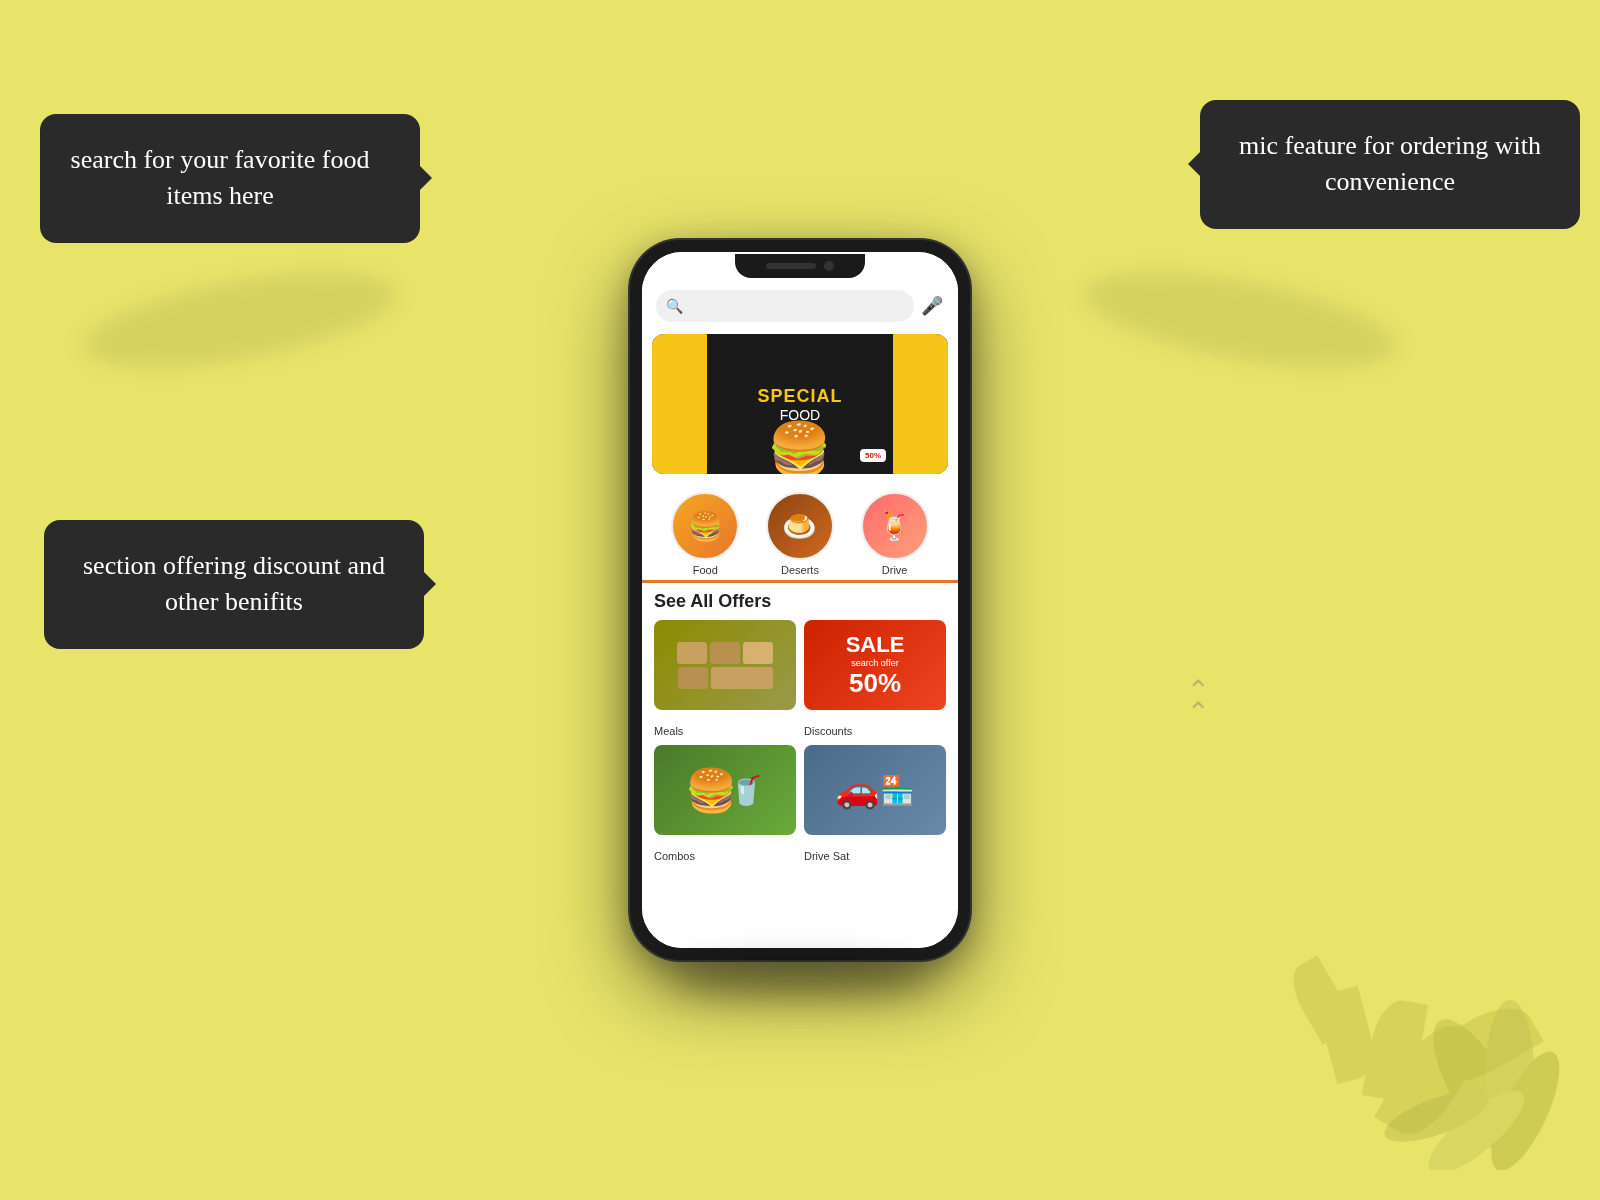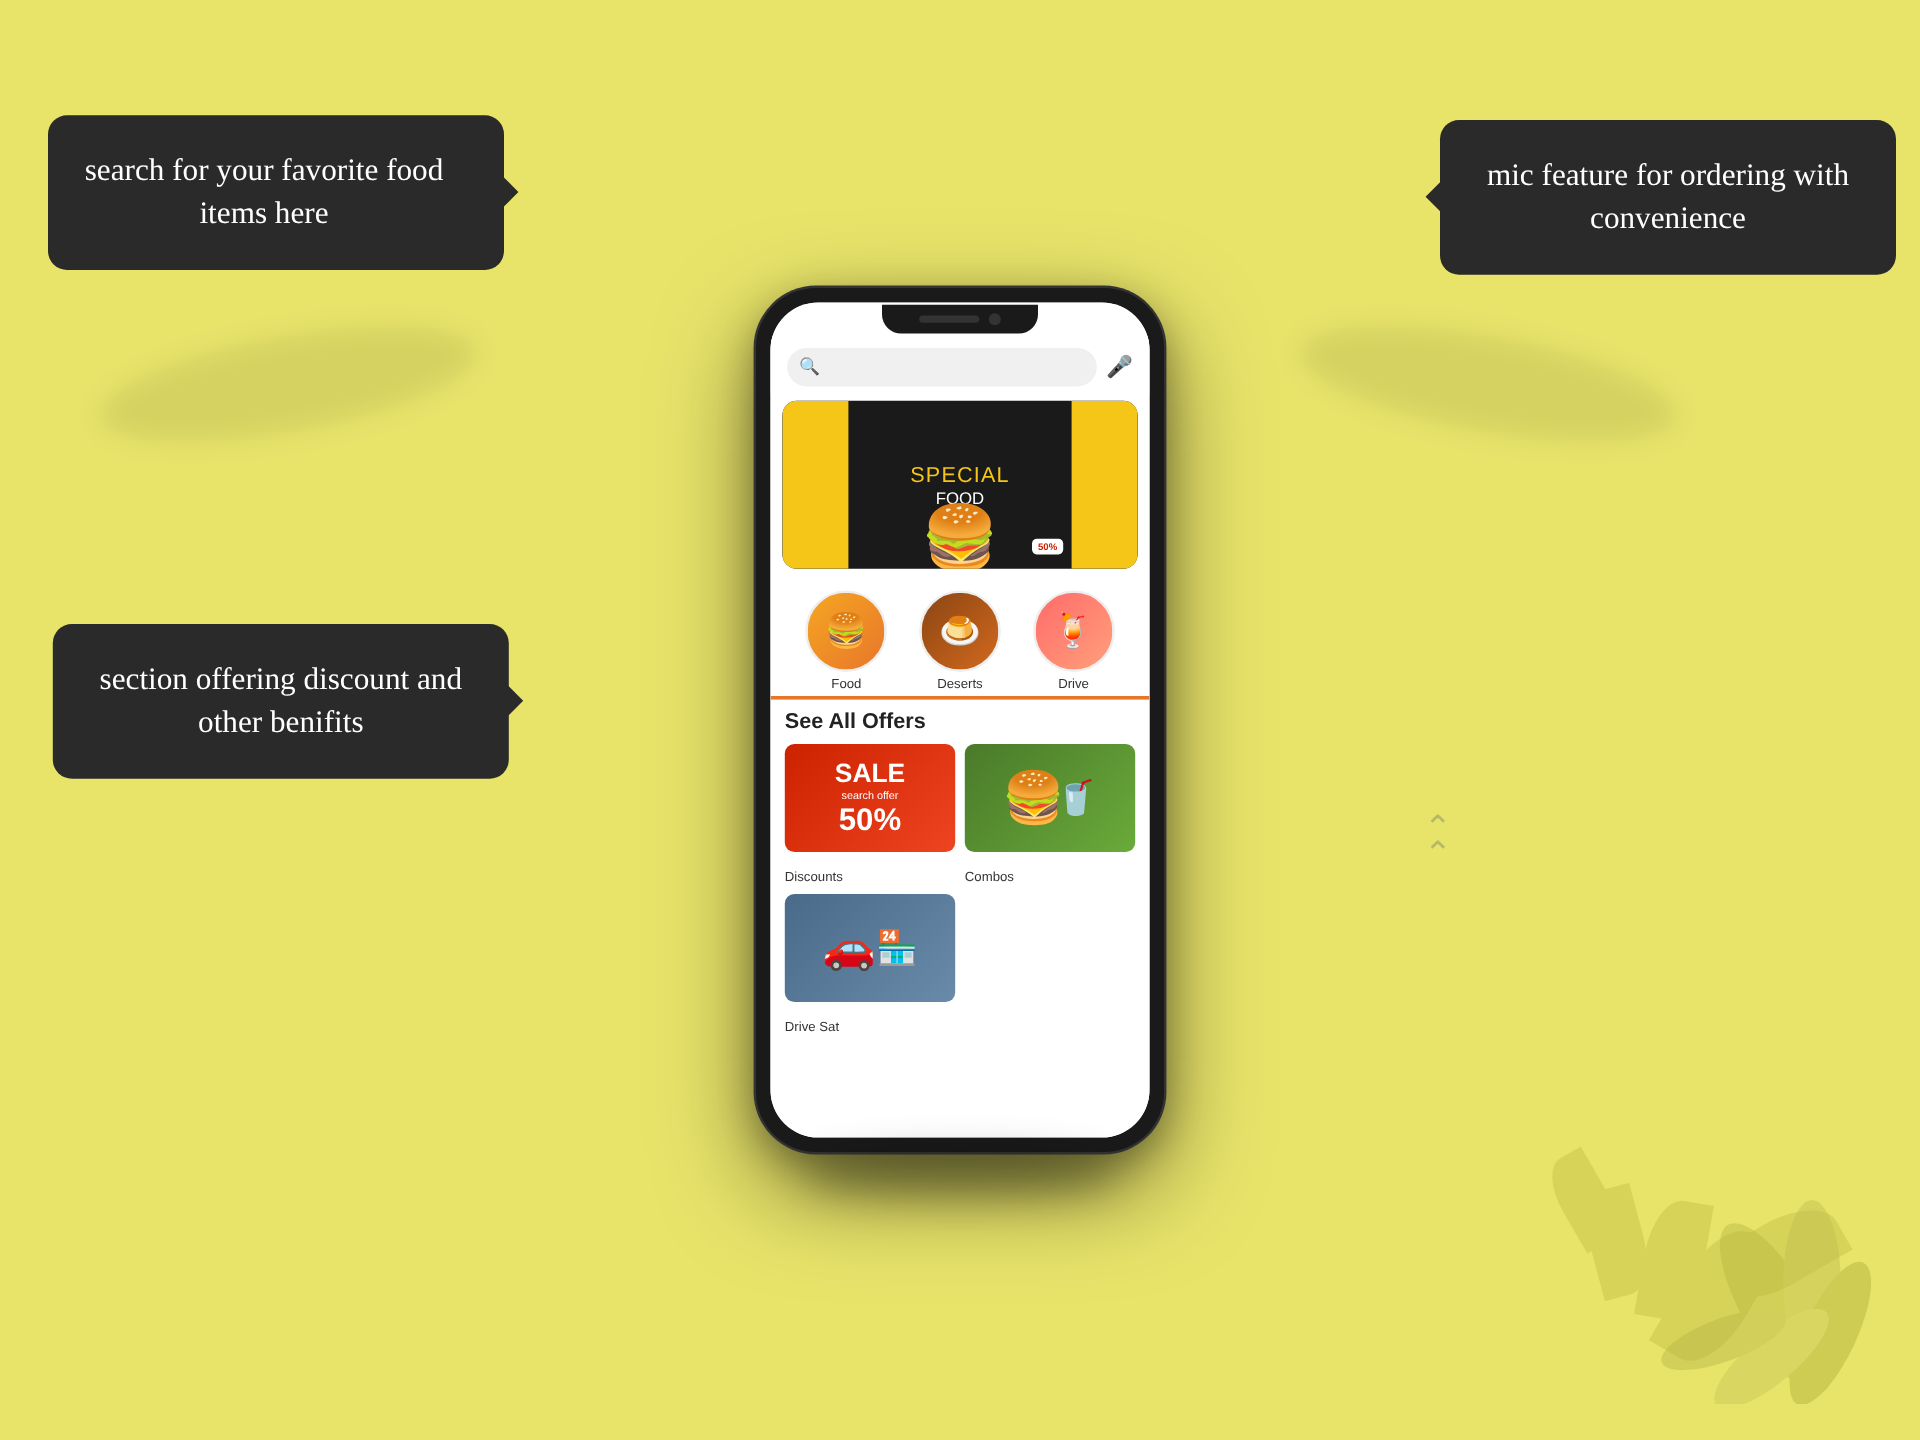--- a/index.html
+++ b/index.html
@@ -101,21 +101,21 @@
       padding: 28px 36px;
       font-size: 26px;
       line-height: 1.4;
       font-family: Georgia, serif;
       max-width: 380px;
       text-align: center;
     }
 
     .tooltip-left {
       left: 40px;
-      top: 96px;
+      top: 114px;
       padding-left: 16px;
     }
 
     .tooltip-left::after {
       content: '';
       position: absolute;
       right: -28px;
       top: 50%;
       transform: translateY(-50%);
       border: 16px solid transparent;
@@ -300,21 +300,21 @@
 
     .banner-text {
       position: relative;
       z-index: 2;
       text-align: center;
       color: white;
     }
 
     .banner-special {
       font-size: 18px;
-      font-weight: normal;
+      font-weight: bold;
       color: #f5c518;
       font-family: Arial, sans-serif;
       letter-spacing: 1px;
     }
 
     .banner-food {
       font-size: 14px;
       color: white;
       font-family: Arial, sans-serif;
     }
@@ -551,20 +551,33 @@
             <span class="category-label">Drive</span>
           </div>
 
         </div>
 
         <div class="offers-section">
           <div class="offers-title">See All Offers</div>
 
           <div class="offers-grid">
 
+            <div class="offer-item">
+              <div class="offer-img meals-bg">
+
+                <div style="display:flex;flex-wrap:wrap;gap:3px;padding:8px;justify-content:center;">
+                  <div style="width:30px;height:22px;background:#c8a060;border-radius:3px;"></div>
+                  <div style="width:30px;height:22px;background:#b89050;border-radius:3px;"></div>
+                  <div style="width:30px;height:22px;background:#d8b070;border-radius:3px;"></div>
+                  <div style="width:30px;height:22px;background:#b89050;border-radius:3px;"></div>
+                  <div style="width:62px;height:22px;background:#c8a060;border-radius:3px;"></div>
+                </div>
+              </div>
+              <span class="offer-label">Meals</span>
+            </div>
 
             <div class="offer-item">
               <div class="offer-img discounts-bg">
                 <div style="text-align:center;">
                   <div class="sale-text">SALE</div>
                   <div style="font-size:9px;color:white;font-family:Arial;">search offer</div>
                   <div class="sale-percent">50%</div>
                 </div>
               </div>
               <span class="offer-label">Discounts</span>

